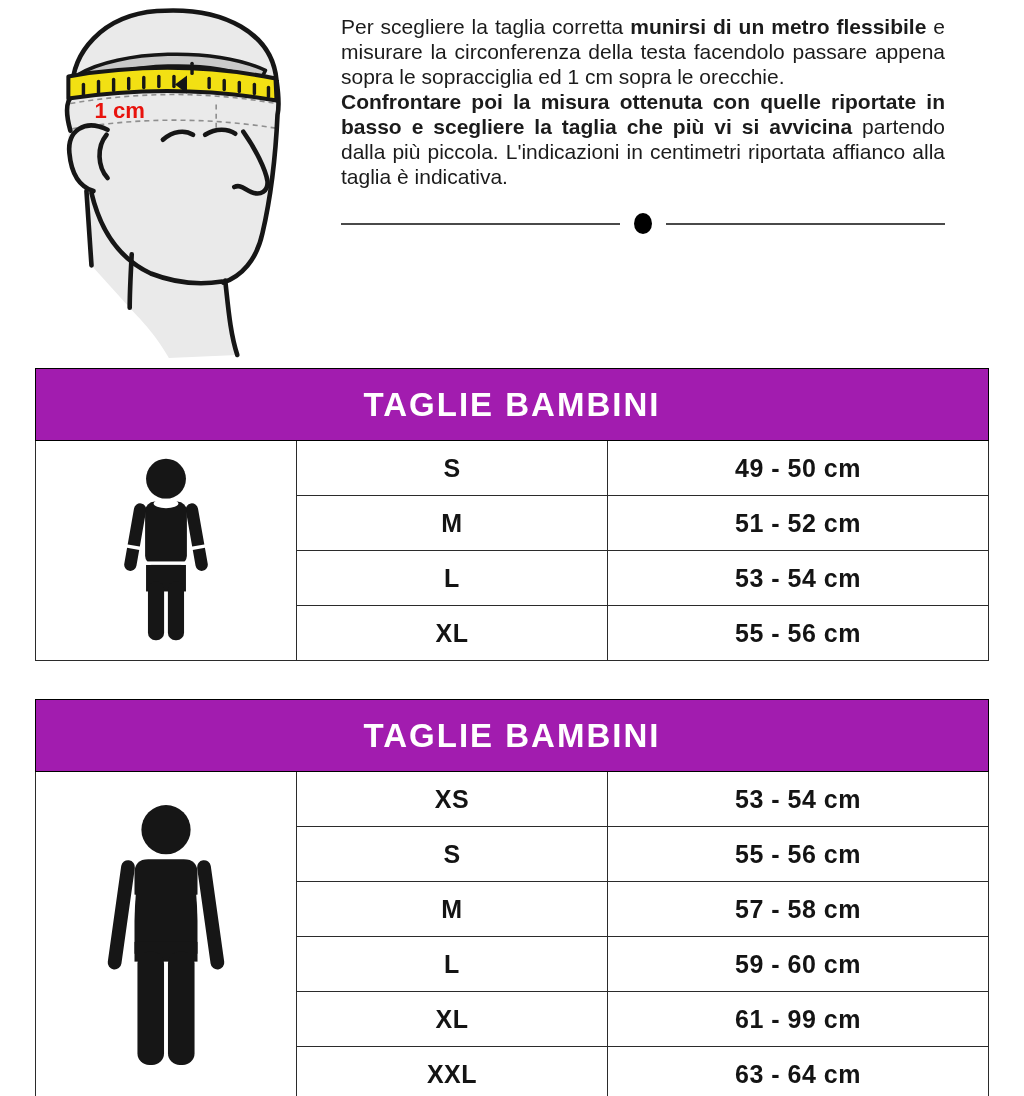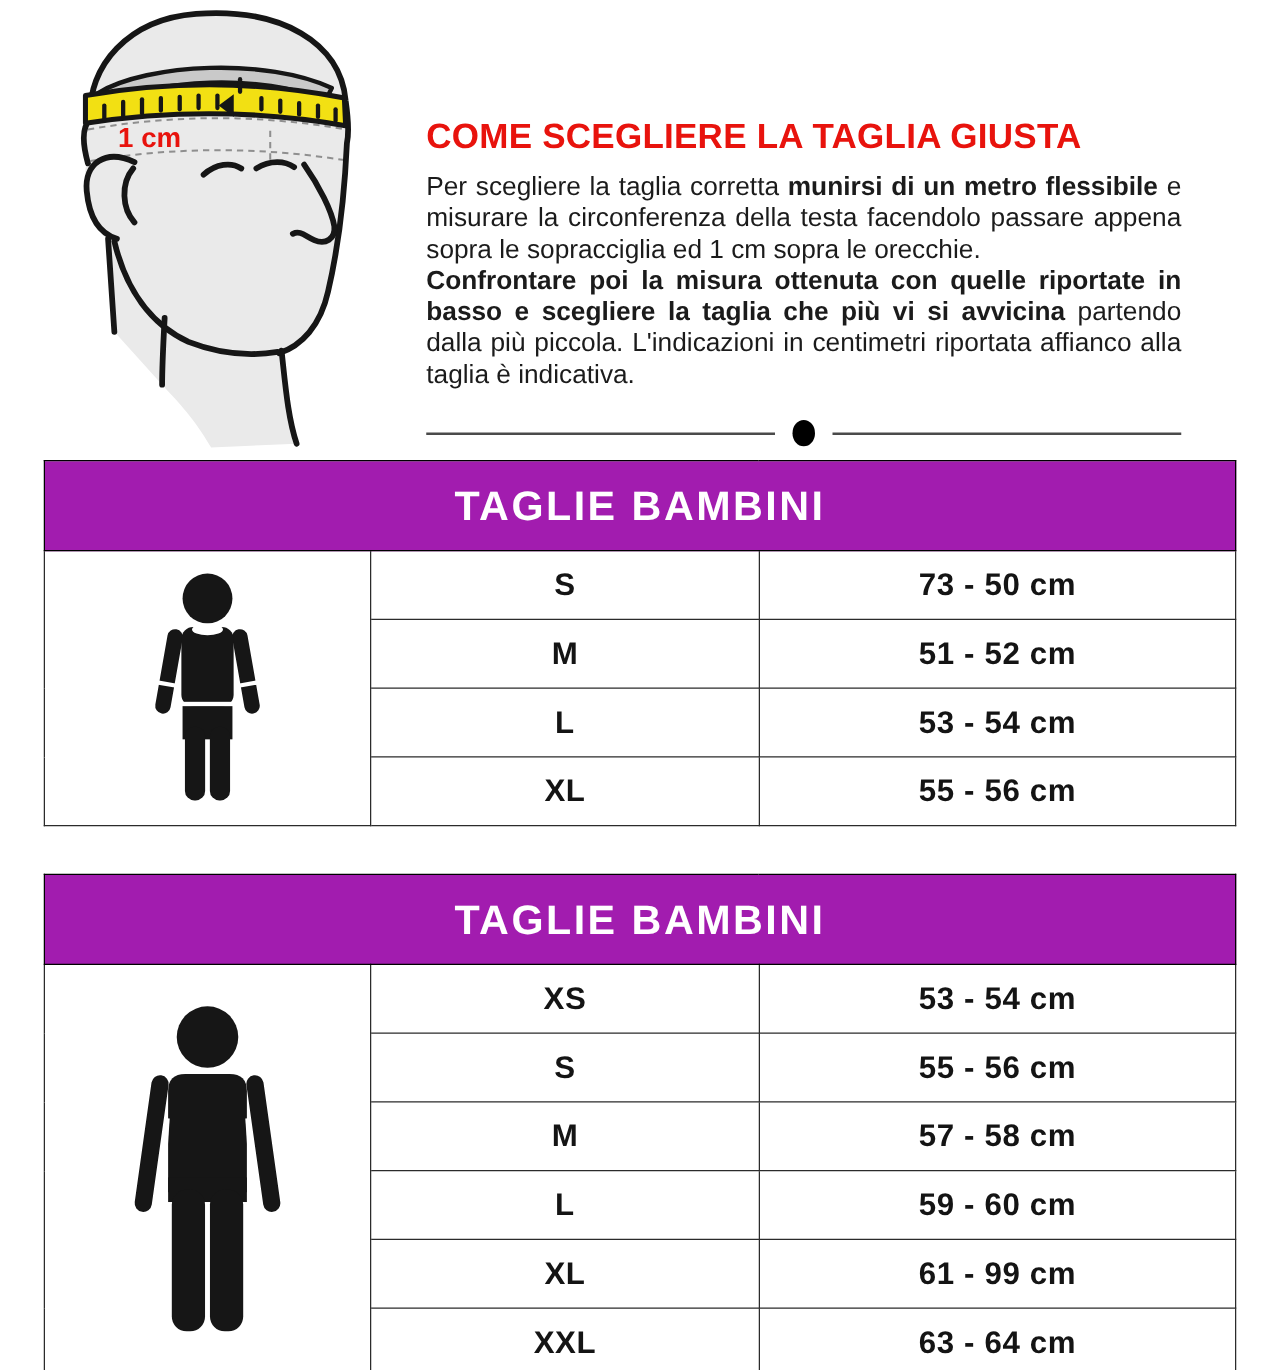--- a/index.html
+++ b/index.html
@@ -82,21 +82,20 @@
             <path d="M239,96 L239,87"></path>
         </g>
         <polygon points="146,84 158,75 158,93" fill="#161616"></polygon>
         <path d="M163,63 L163,73" stroke="#161616" stroke-width="3.4" stroke-linecap="round"></path>
 
         <text x="66" y="117" font-size="22" font-weight="bold" fill="#e8130d" font-family="Liberation Sans, sans-serif">1 cm</text>
       </svg>
     </div>
 
     <div class="content">
-      <h1 class="guide-title">COME SCEGLIERE LA TAGLIA GIUSTA</h1>
       <p class="guide-par">
         <span>Per scegliere la taglia corretta </span><b>munirsi di un metro flessibile</b><span> e misurare la circonferenza della testa facendolo passare appena sopra le sopracciglia ed 1 cm sopra le orecchie.</span><br>
         <b>Confrontare poi la misura ottenuta con quelle riportate in basso e scegliere la taglia che più vi si avvicina</b><span> partendo dalla più piccola. L'indicazioni in centimetri riportata affianco alla taglia è indicativa.</span>
       </p>
       <div class="divider">
         <div class="line"></div>
         <div class="dot"></div>
         <div class="line"></div>
       </div>
     </div>
@@ -134,21 +133,21 @@
                   <rect x="14" y="95" width="19" height="3.6"></rect>
                 </g>
             <g transform="rotate(-10 76 52)">
                   <rect x="67" y="95" width="19" height="3.6"></rect>
                 </g>
             <rect x="26" y="111" width="48" height="3.6"></rect>
           </g>
         </svg>
       </td>
       <td>S</td>
-      <td>73 - 50 cm</td>
+      <td>49 - 50 cm</td>
     </tr>
     <tr>
       <td>M</td>
       <td>51 - 52 cm</td>
     </tr>
     <tr>
       <td>L</td>
       <td>53 - 54 cm</td>
     </tr>
     <tr>

